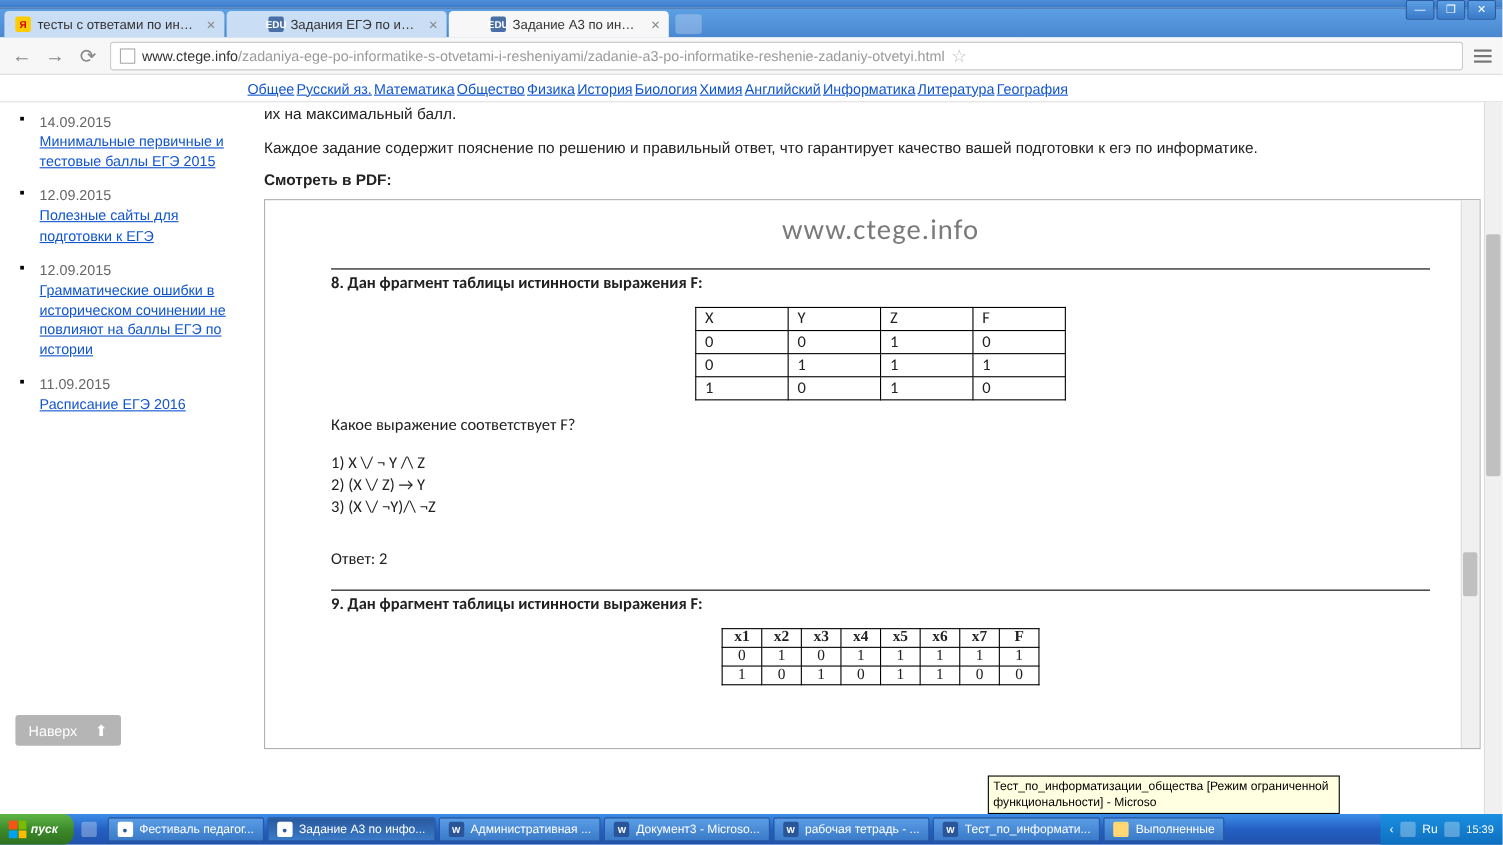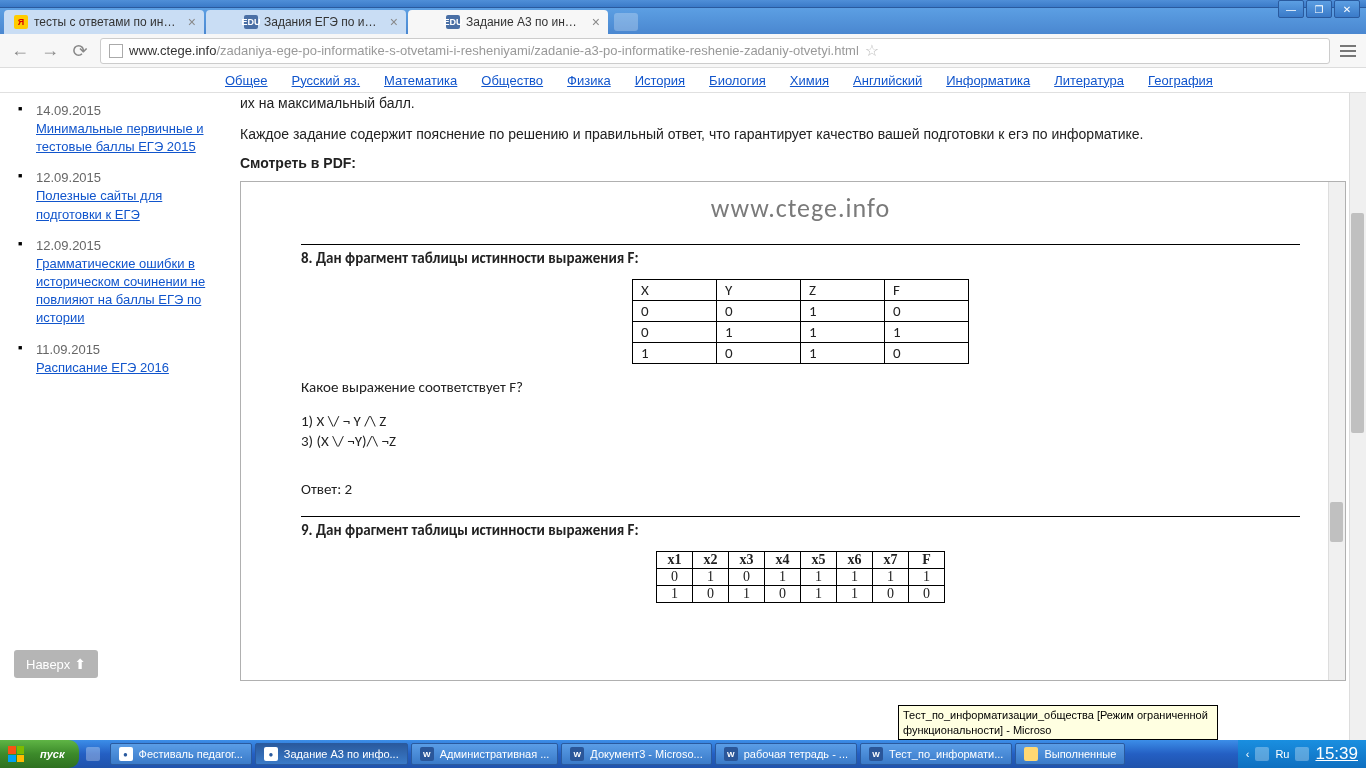--- a/index.html
+++ b/index.html
@@ -27,21 +27,21 @@
   .nav-btn { color: #888; font-size: 18px; cursor: pointer; width: 20px; text-align: center; }
   .url-box { flex: 1; height: 26px; border: 1px solid #ccc; border-radius: 3px; display: flex; align-items: center; padding: 0 8px; background: #fff; gap: 6px; }
   .page-icon { width: 14px; height: 14px; border: 1px solid #aaa; }
   .url-text { font-size: 13px; color: #333; white-space: nowrap; overflow: hidden; }
   .url-text .grey { color: #999; }
   .star { color: #bbb; font-size: 16px; }
   .menu-icon { display: flex; flex-direction: column; gap: 3px; cursor: pointer; }
   .menu-icon div { width: 16px; height: 2px; background: #777; }
   
   
-  .subject-nav { height: 25px; border-bottom: 1px solid #e0e0e0; display: flex; align-items: center; padding-left: 225px; gap: 24px; font-size: 13px; }
+  .subject-nav { height: 25px; border-bottom: 1px solid #e0e0e0; display: flex; align-items: center; padding-left: 225px; gap: 2px; font-size: 13px; }
   .subject-nav a { color: #1155cc; text-decoration: underline; cursor: pointer; }
   
   
   .page { display: flex; height: 649px; position: relative; }
   .sidebar { width: 220px; padding: 10px 12px 0 18px; font-size: 13px; }
   .sidebar ul { list-style: none; }
   .sidebar li { margin-bottom: 14px; position: relative; padding-left: 18px; }
   .sidebar li::before { content: "■"; position: absolute; left: 0; top: 2px; font-size: 7px; color: #000; }
   .sidebar .date { color: #666; margin-bottom: 2px; }
   .sidebar a { color: #1155cc; text-decoration: underline; line-height: 1.4; }
@@ -60,41 +60,41 @@
   .truth-table { border-collapse: collapse; margin: 0 auto 14px; }
   .truth-table td, .truth-table th { border: 1.5px solid #000; padding: 1px 8px; width: 84px; text-align: left; font-weight: normal; font-size: 15px; }
   .truth-table th { font-weight: normal; }
   .pdf-q { margin-bottom: 16px; }
   .pdf-options div { margin-bottom: 2px; }
   .pdf-answer { margin-top: 30px; margin-bottom: 10px; }
   
   .truth-table2 { border-collapse: collapse; margin: 0 auto; padding-left: 20px; }
   .truth-table2 td, .truth-table2 th { border: 1px solid #000; padding: 0 6px; width: 36px; text-align: center; font-family: "Times New Roman", serif; font-size: 14px; }
   
-  .top-btn { position: absolute; left: 14px; bottom: 64px; background: #b5b5b5; color: #fff; padding: 6px 12px; border-radius: 3px; font-size: 13px; display: flex; align-items: center; gap: 4px; cursor: pointer; }
+  .top-btn { position: absolute; left: 14px; bottom: 64px; background: #b5b5b5; color: #fff; padding: 6px 12px; border-radius: 3px; font-size: 13px; display: flex; align-items: center; gap: 16px; cursor: pointer; }
   .top-btn .arr { font-size: 14px; }
   
   .page-scroll-track { position: absolute; right: 0; top: 0; bottom: 0; width: 17px; background: #f0f0f0; border-left: 1px solid #ddd; }
   .page-scroll-thumb { position: absolute; right: 2px; top: 120px; width: 13px; height: 220px; background: #c0c0c0; border-radius: 2px; }
   
   .tooltip { position: absolute; right: 148px; bottom: 28px; background: #ffffe1; border: 1px solid #000; padding: 2px 4px; font-size: 11px; max-width: 320px; line-height: 1.3; z-index: 50; }
   
   
   .taskbar { position: absolute; left: 0; right: 0; bottom: 0; height: 28px; background: linear-gradient(#3c8ee8,#245fc3 50%,#1f52ab); display: flex; align-items: stretch; font-size: 11px; }
-  .start { background: linear-gradient(#5fb545,#3c8a2a 50%,#2e7020); color: #fff; font-style: italic; font-weight: bold; padding: 0 14px 0 8px; display: flex; align-items: center; gap: 16px; border-radius: 0 10px 10px 0; cursor: pointer; }
+  .start { background: linear-gradient(#5fb545,#3c8a2a 50%,#2e7020); color: #fff; font-style: italic; font-weight: bold; padding: 0 14px 0 8px; display: flex; align-items: center; gap: 4px; border-radius: 0 10px 10px 0; cursor: pointer; }
   .start .flag { width: 16px; height: 16px; display: grid; grid-template-columns: 1fr 1fr; grid-template-rows: 1fr 1fr; gap: 1px; }
   .start .flag div:nth-child(1){background:#f65314;} .start .flag div:nth-child(2){background:#7cbb00;} .start .flag div:nth-child(3){background:#00a1f1;} .start .flag div:nth-child(4){background:#ffbb00;}
   .task-item { margin: 3px 0 3px 3px; padding: 0 8px; background: linear-gradient(#5a9de6,#3a7ac8); border: 1px solid #2a5a9e; border-radius: 2px; color: #fff; display: flex; align-items: center; gap: 6px; cursor: pointer; max-width: 165px; overflow: hidden; white-space: nowrap; }
   .task-item.active { background: linear-gradient(#2a5a9e,#3a7ac8); }
   .task-icon { width: 14px; height: 14px; background: #fff; border-radius: 2px; flex-shrink: 0; font-size: 8px; display: flex; align-items: center; justify-content: center; color: #2a5a9e; font-weight: bold; }
   .task-icon.word { background: #2a5699; color: #fff; }
   .task-icon.folder { background: #ffd873; }
   .tray { margin-left: auto; background: linear-gradient(#1a8fe0,#0e6fc0); display: flex; align-items: center; padding: 0 8px; gap: 6px; color: #fff; }
   .tray .t-icon { width: 14px; height: 14px; background: rgba(255,255,255,0.3); border-radius: 2px; }
-  .clock { font-size: 17px; text-decoration: underline; }
+  .clock { font-size: 10px; }
   .ql { width: 28px; display:flex; align-items:center; justify-content:center; }
   .ql div { width:14px; height:14px; background: rgba(255,255,255,0.3); border-radius:2px; }
 </style>
 </head>
 <body>
 
 <div class="window-titlebar"></div>
 <div class="win-controls">
   <div class="win-btn">—</div>
   <div class="win-btn">❐</div>
@@ -209,20 +209,21 @@
                 <td>1</td>
                 <td>0</td>
                 <td>1</td>
                 <td>0</td>
               </tr>
         </tbody>
           </table>
         <div class="pdf-q">Какое выражение соответствует F?</div>
         <div class="pdf-options">
           <div>1) X \/ ¬ Y /\ Z</div>
+          <div>2) (X \/ Z) → Y</div>
           <div>3) (X \/ ¬Y)/\ ¬Z</div>
         </div>
         <div class="pdf-answer">Ответ: 2</div>
         <hr class="pdf-hr">
         <div class="pdf-task-title">9. Дан фрагмент таблицы истинности выражения F:</div>
         <table class="truth-table2">
           <tbody>
               <tr>
             <th>x1</th>
                 <th>x2</th>

